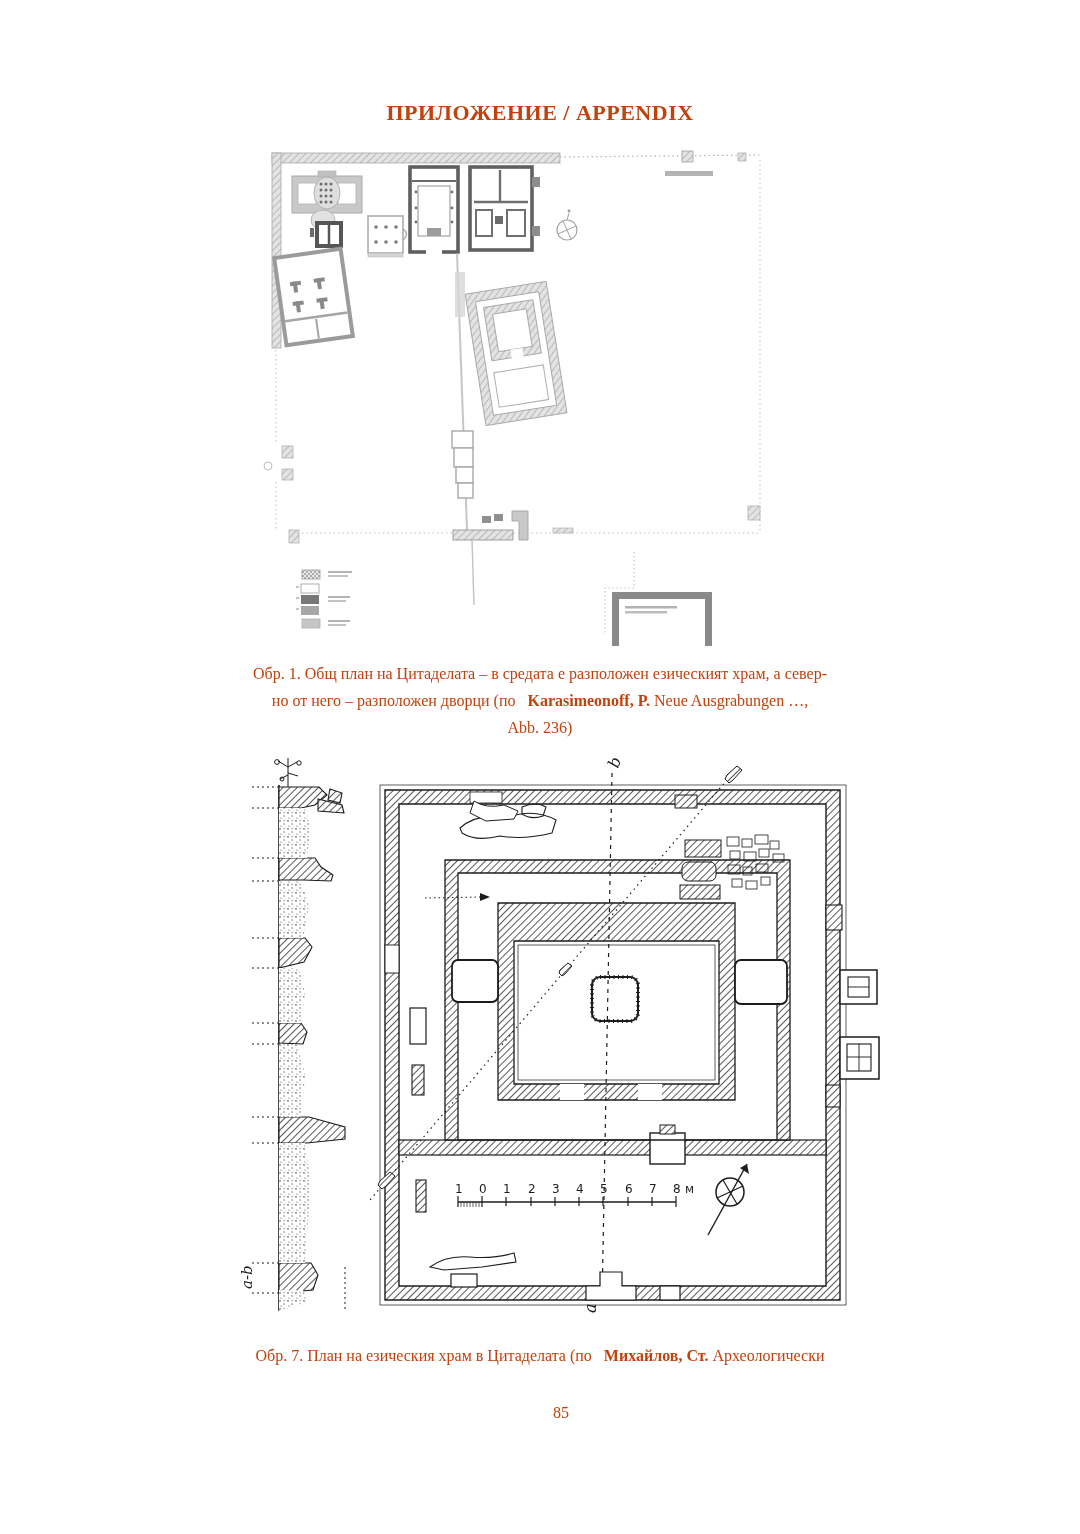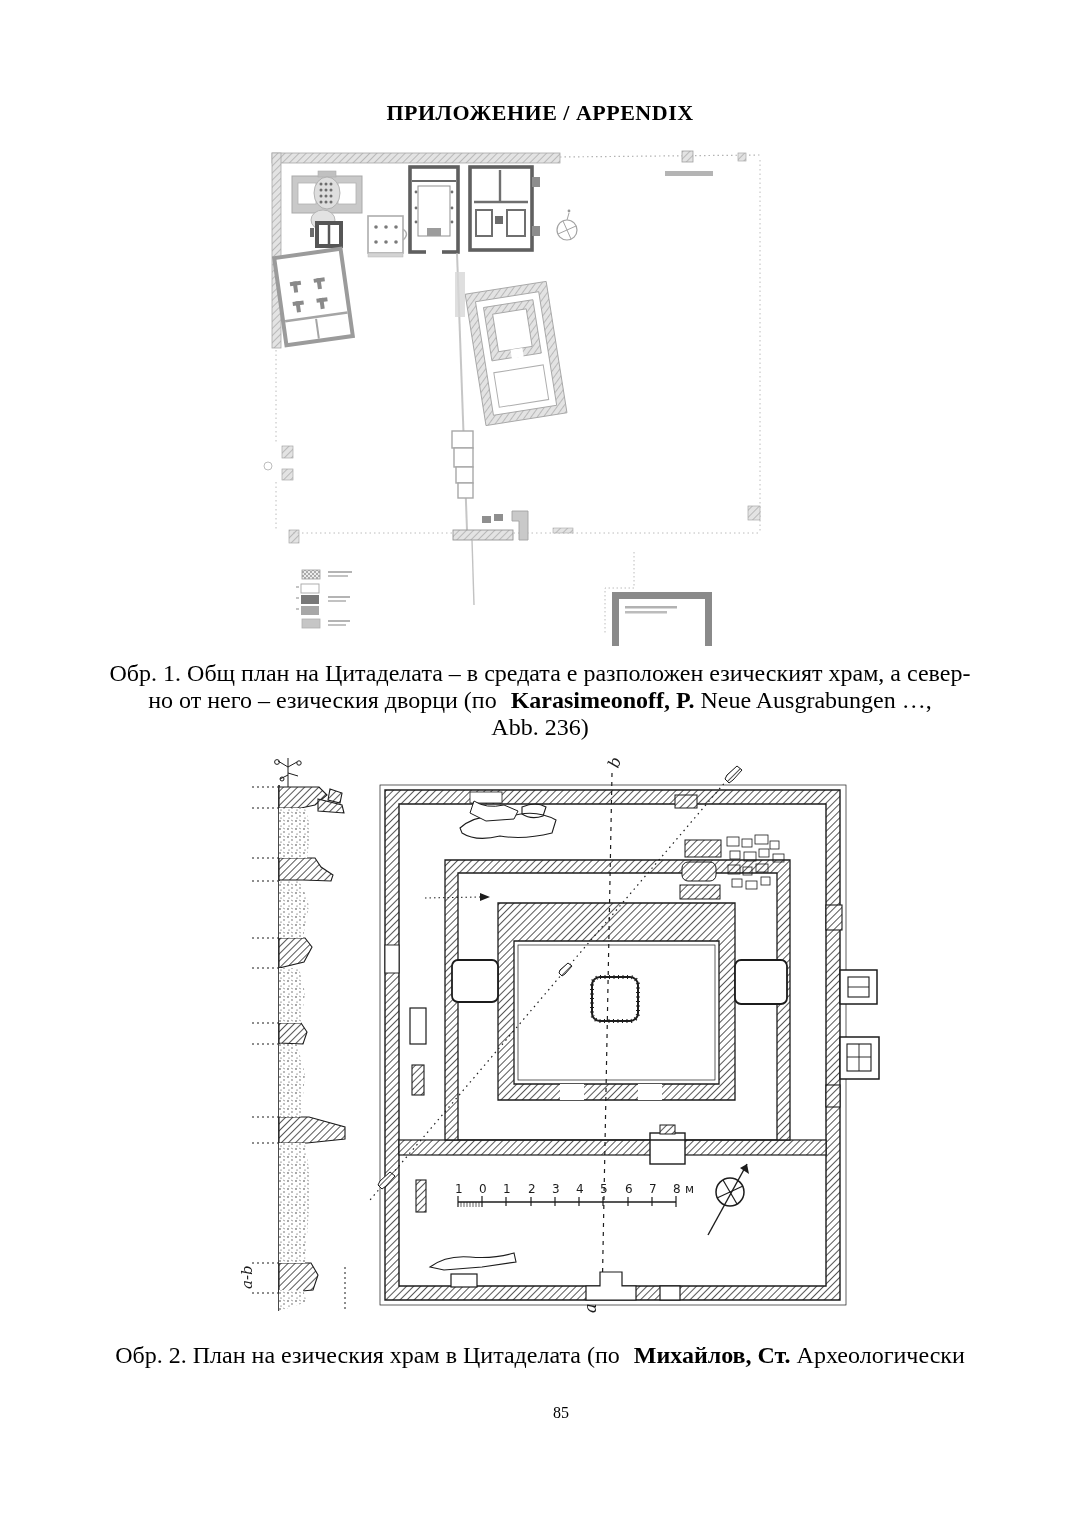--- a/index.html
+++ b/index.html
@@ -1,27 +1,27 @@
 <!DOCTYPE html>
 <html><head>
 <meta charset="utf-8">
 <style>
   html,body{margin:0;padding:0;background:#ffffff;}
   .page{
     position:relative;width:1080px;height:1534px;background:#ffffff;
-    font-family:"Liberation Serif", serif;color:#000000;overflow:hidden;
+    font-family:"Liberation Serif", serif;color:#c2410c;overflow:hidden;
   }
   .doc-title{
     position:absolute;top:100px;left:0;width:1080px;text-align:center;
     font-size:22px;font-weight:bold;letter-spacing:.5px;
   }
   .figure-wrap{position:absolute;}
   .caption{
     position:absolute;left:90px;width:900px;text-align:center;
-    font-size:24px;line-height:27px;
+    font-size:16px;line-height:27px;
   }
   .caption b{font-weight:bold;margin-left:8px;}
   .page-number{
     position:absolute;top:1404px;left:0;width:1080px;text-align:center;font-size:16px;margin-left:21px;
   }
   svg{display:block;}
 </style>
 </head>
 <body>
 
@@ -204,21 +204,21 @@
       <rect x="357" y="452" width="7" height="54" fill="#8a8a8a"></rect>
       <rect x="450" y="452" width="7" height="54" fill="#8a8a8a"></rect>
       <rect x="370" y="466" width="52" height="2.5" fill="#b2b2b2"></rect>
       <rect x="370" y="471" width="42" height="2.5" fill="#bcbcbc"></rect>
     </g>
   </svg>
   </div>
 
   <div class="caption" style="top:660px;">
     <div class="cap-line"><span>Обр. 1. Общ план на Цитаделата – в средата е разположен езическият храм, а север-</span></div>
-    <div class="cap-line"><span>но от него – езическия дворци (по </span><b>Karasimeonoff, P.</b><span> Neue Ausgrabungen …,</span></div>
+    <div class="cap-line"><span>но от него – разположен дворци (по </span><b>Karasimeonoff, P.</b><span> Neue Ausgrabungen …,</span></div>
     <div class="cap-line"><span>Abb. 236)</span></div>
   </div>
 
   <div class="figure-wrap" style="left:230px;top:755px;">
   <svg width="650" height="560" viewBox="0 0 650 560">
     <defs>
       <pattern id="hB" width="5" height="5" patternUnits="userSpaceOnUse" patternTransform="rotate(45)">
         <rect width="5" height="5" fill="#ffffff"></rect>
         <line x1="0" y1="0" x2="0" y2="5" stroke="#1e1e1e" stroke-width="1.5"></line>
       </pattern>
@@ -427,18 +427,18 @@
       <g>
         <rect x="240" y="37" width="32" height="11" fill="#ffffff" stroke="#1c1c1c" stroke-width="0.8"></rect>
         <path d="M244,46 q12,8 30,4 l14,6 -4,8 -28,2 -16,-8 z" fill="#ffffff" stroke="#1c1c1c" stroke-width="1"></path>
         <rect x="155" y="190" width="14" height="28" fill="#ffffff" stroke="#1c1c1c" stroke-width="0.9"></rect>
       </g>
     </g>
   </svg>
   </div>
 
   <div class="caption" style="top:1342px;">
-    <div class="cap-line"><span>Обр. 2. План на езическия храм в Цитаделата (по </span><b>Михайлов, Ст.</b><span> Археологически</span></div>
+    <div class="cap-line"><span>Обр. 7. План на езическия храм в Цитаделата (по </span><b>Михайлов, Ст.</b><span> Археологически</span></div>
   </div>
 
   <div class="page-number">85</div>
 
 </div>
 
 </body></html>

